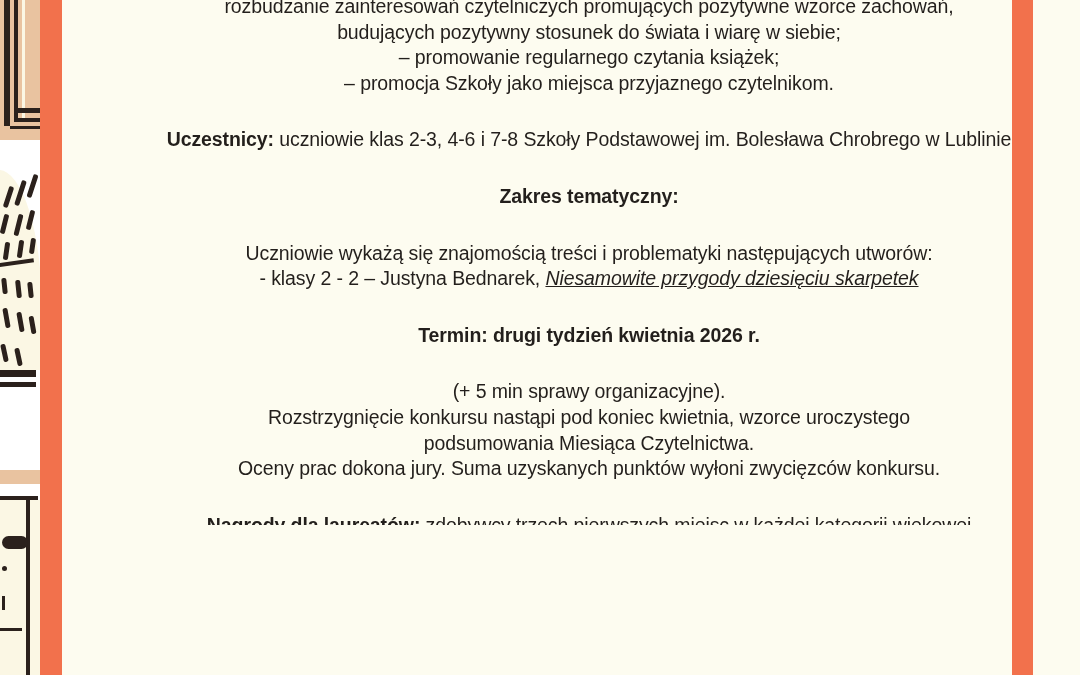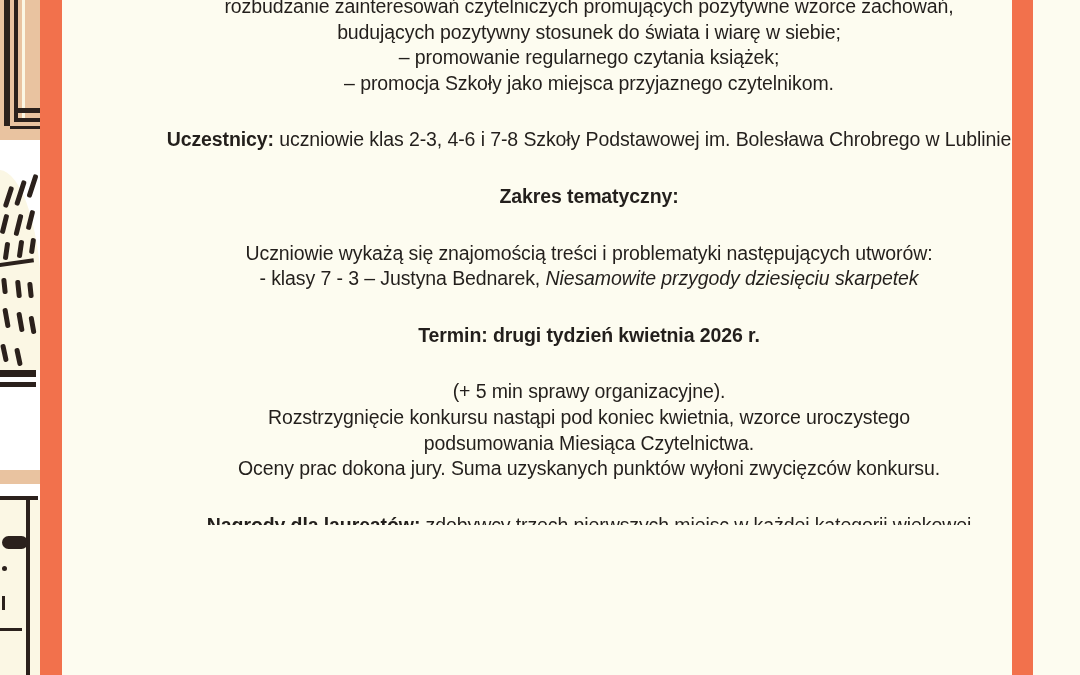--- a/index.html
+++ b/index.html
@@ -65,21 +65,21 @@
   .line {
     display: block;
     font-size: 19.5px;
     line-height: 25.6px;
     letter-spacing: -0.1px;
     white-space: nowrap;
     color: #231F1C;
     font-weight: 400;
   }
   .line.bold { font-weight: 700; }
-  .line em { font-style: italic; }
+  .line em { font-style: italic; text-decoration: underline; }
   .line b  { font-weight: 700; }
   .spacer-lg { height: 31px; }
 
   
   .block-goals { padding-top: 0; margin-top: -6px; }
 
   
   .clipped-bottom { overflow: hidden; height: 12px; }
 
   
@@ -234,21 +234,21 @@
     <div class="line"><b>Uczestnicy:</b><span> uczniowie klas 2-3, 4-6 i 7-8 Szkoły Podstawowej im. Bolesława Chrobrego w Lublinie</span></div>
 
     <div class="spacer-lg"></div>
 
     <div class="line bold">Zakres tematyczny:</div>
 
     <div class="spacer-lg"></div>
 
     <div class="line">Uczniowie wykażą się znajomością treści i problematyki następujących utworów:</div>
 
-    <div class="line"><span>- klasy 7 - 3 – Justyna Bednarek, </span><em>Niesamowite przygody dziesięciu skarpetek</em><span></span></div>
+    <div class="line"><span>- klasy 2 - 2 – Justyna Bednarek, </span><em>Niesamowite przygody dziesięciu skarpetek</em><span></span></div>
 
 
 
 
     <div class="spacer-lg"></div>
 
     <div class="line bold">Termin: drugi tydzień kwietnia 2026 r.</div>
 
     <div class="spacer-lg"></div>
 

